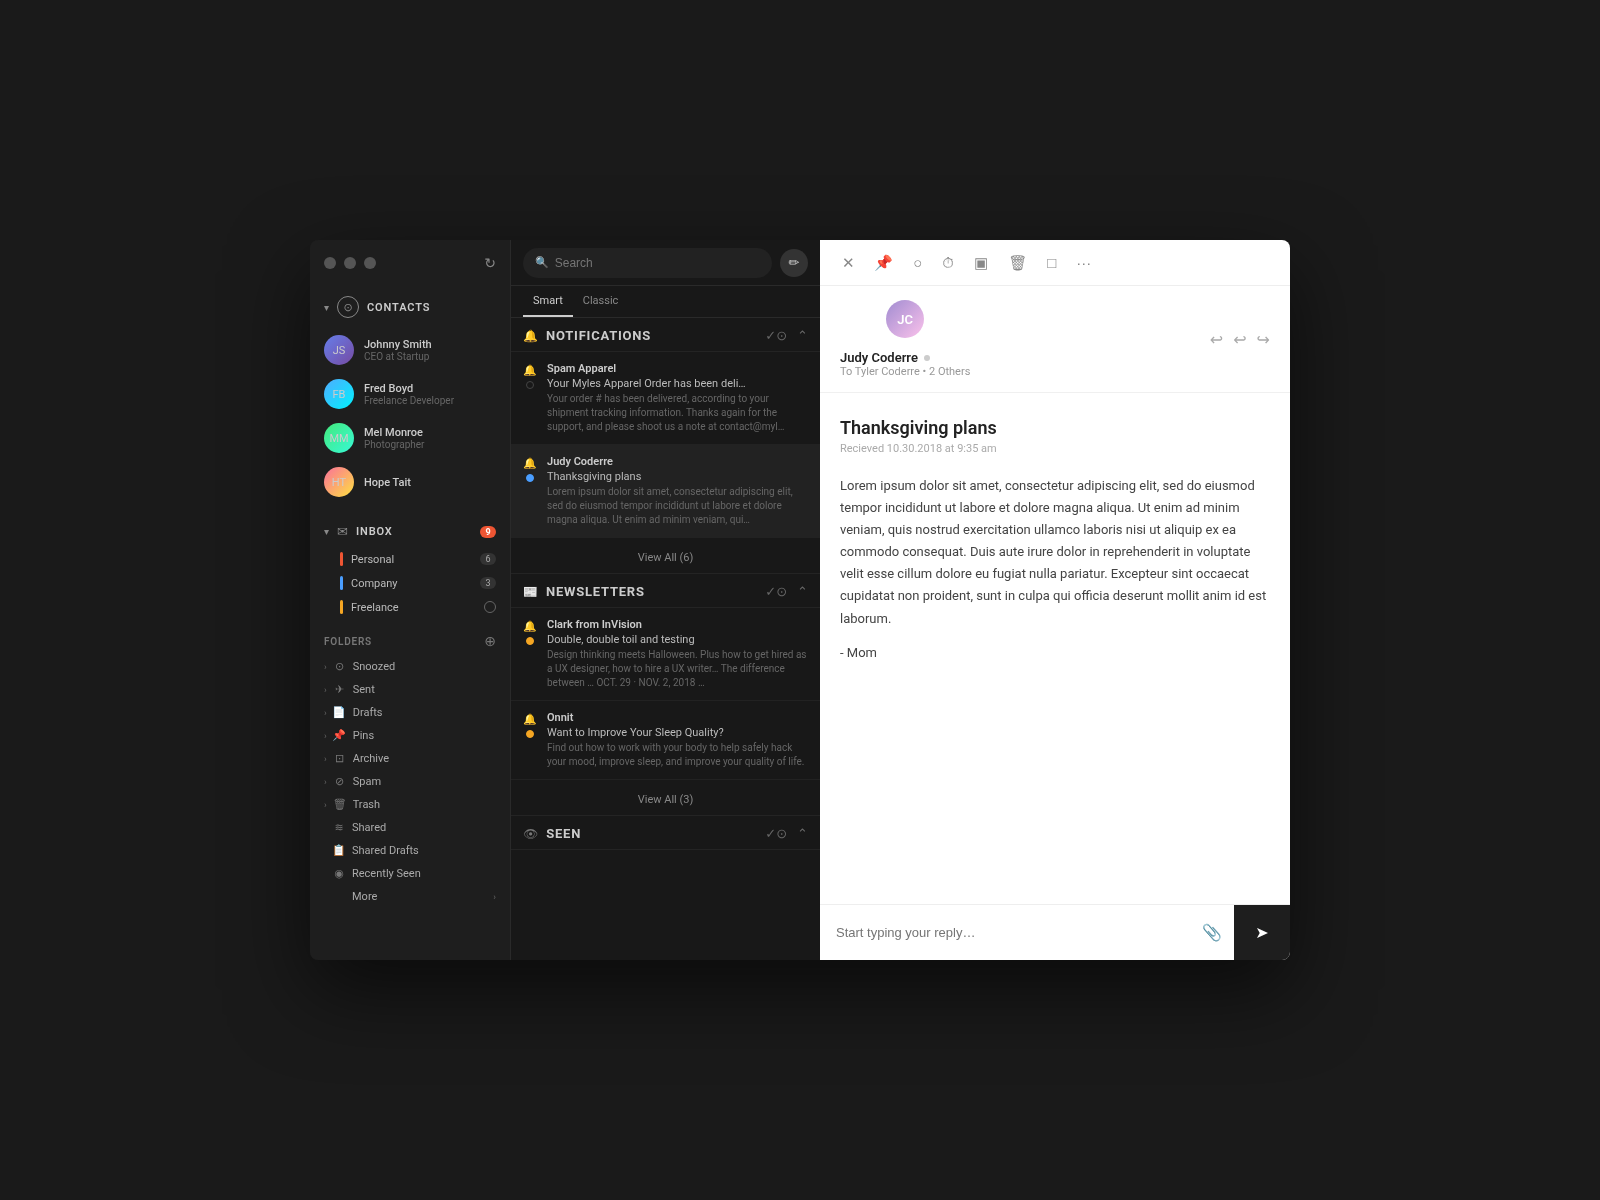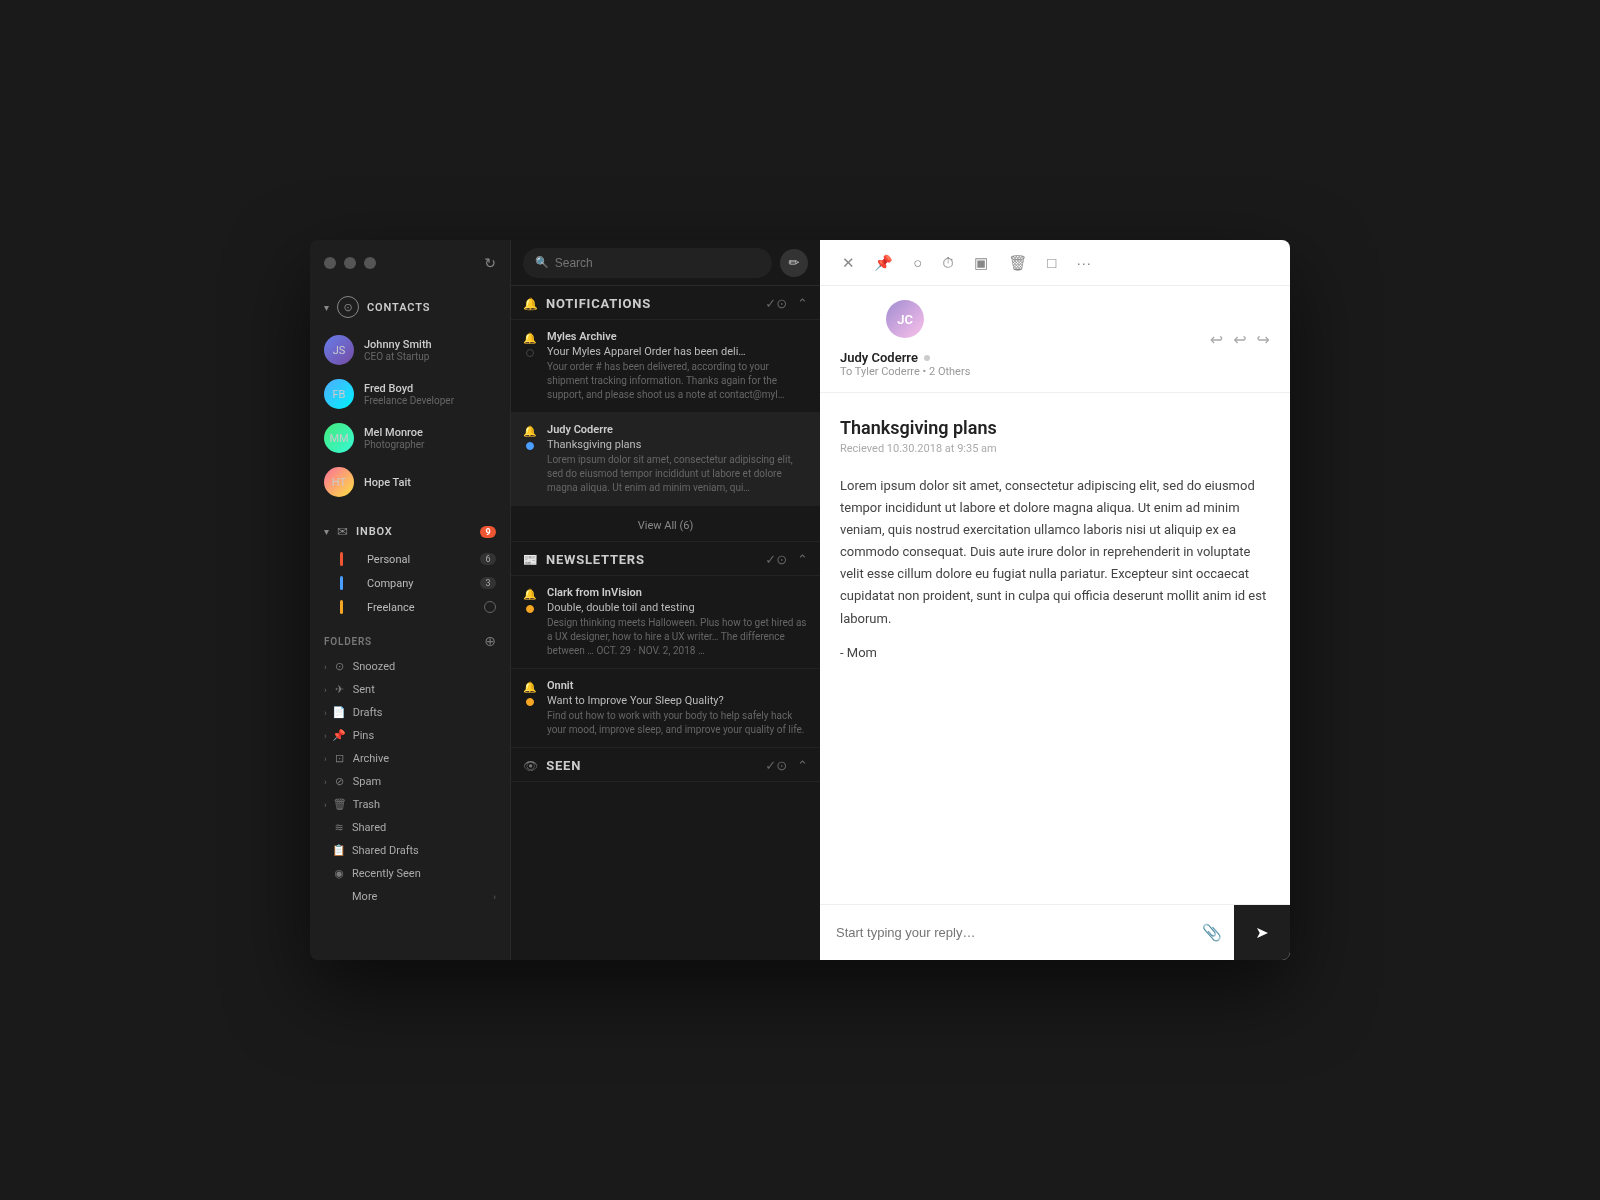--- a/index.html
+++ b/index.html
@@ -154,21 +154,21 @@
     }
 
     .inbox-sub-item {
       display: flex;
       align-items: center;
       justify-content: space-between;
       padding: 5px 14px 5px 30px;
       cursor: pointer;
     }
 
-    .inbox-sub-left { display: flex; align-items: center; gap: 24px; }
+    .inbox-sub-left { display: flex; align-items: center; gap: 8px; }
 
     .inbox-color-bar {
       width: 3px; height: 14px; border-radius: 2px;
     }
 
     .inbox-sub-label { color: #bbb; font-size: 11px; }
 
     .inbox-sub-badge {
       background: #333;
       color: #aaa;
@@ -629,41 +629,45 @@
 
   <div class="middle-panel">
     <div class="search-bar-row">
       <div class="search-input-wrap">
         <span class="search-icon">🔍</span>
         <input class="search-input" type="text" placeholder="Search" style="">
       </div>
       <button class="compose-btn">✏</button>
     </div>
 
+    <div class="tabs-row">
+      <div class="tab-item active">Smart</div>
+      <div class="tab-item">Classic</div>
+    </div>
 
     <div class="middle-scroll">
       <div id="email-sections">
           <div class="section-group">
       <div class="section-header">
         <div class="section-header-left">
           <span class="section-icon">🔔</span>
           <span class="section-title">NOTIFICATIONS</span>
         </div>
         <div class="section-actions">
           <button class="section-action-btn">✓⊙</button>
           <button class="section-action-btn">⌃</button>
         </div>
       </div>
     <div class="email-item">
         <div class="email-dot-col">
           <span class="notif-icon">🔔</span>
           <div class="read-dot" style="border-color:#444;"></div>
         </div>
         <div class="email-content">
-          <div class="email-sender">Myles Archive</div>
+          <div class="email-sender">Spam Apparel</div>
           <div class="email-subject">Your Myles Apparel Order has been deli…</div>
           <div class="email-preview">Your order # has been delivered, according to your shipment tracking information. Thanks again for the support, and please shoot us a note at contact@myl…</div>
         </div>
       </div>
             <div class="email-item active">
         <div class="email-dot-col">
           <span class="notif-icon">🔔</span>
           <div class="read-dot unread-blue"></div>
         </div>
         <div class="email-content">
@@ -700,20 +704,21 @@
         <div class="email-dot-col">
           <span class="notif-icon">🔔</span>
           <div class="read-dot unread-orange"></div>
         </div>
         <div class="email-content">
           <div class="email-sender">Onnit</div>
           <div class="email-subject">Want to Improve Your Sleep Quality?</div>
           <div class="email-preview">Find out how to work with your body to help safely hack your mood, improve sleep, and improve your quality of life.</div>
         </div>
       </div>
+            <div class="view-all-row"><span class="view-all-text">View All (3)</span></div>
           </div>
           <div class="section-group">
       <div class="section-header">
         <div class="section-header-left">
           <span class="section-icon">👁</span>
           <span class="section-title">SEEN</span>
         </div>
         <div class="section-actions">
           <button class="section-action-btn">✓⊙</button>
           <button class="section-action-btn">⌃</button>

